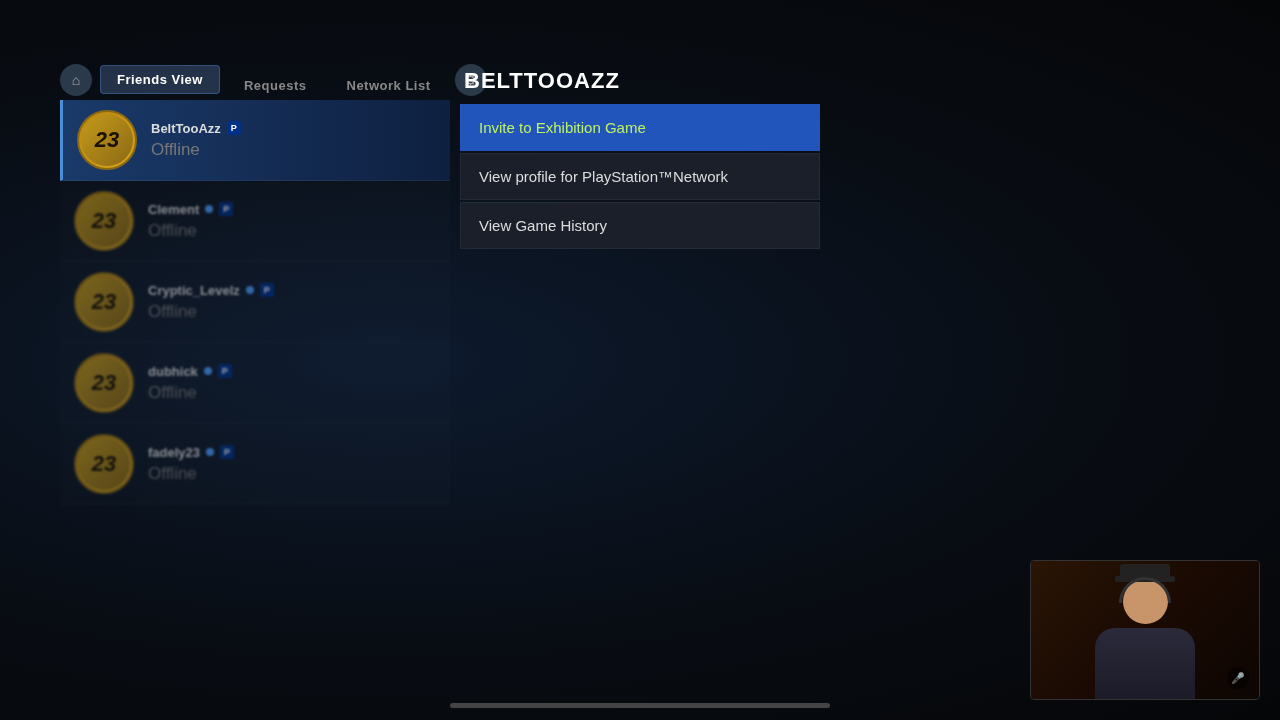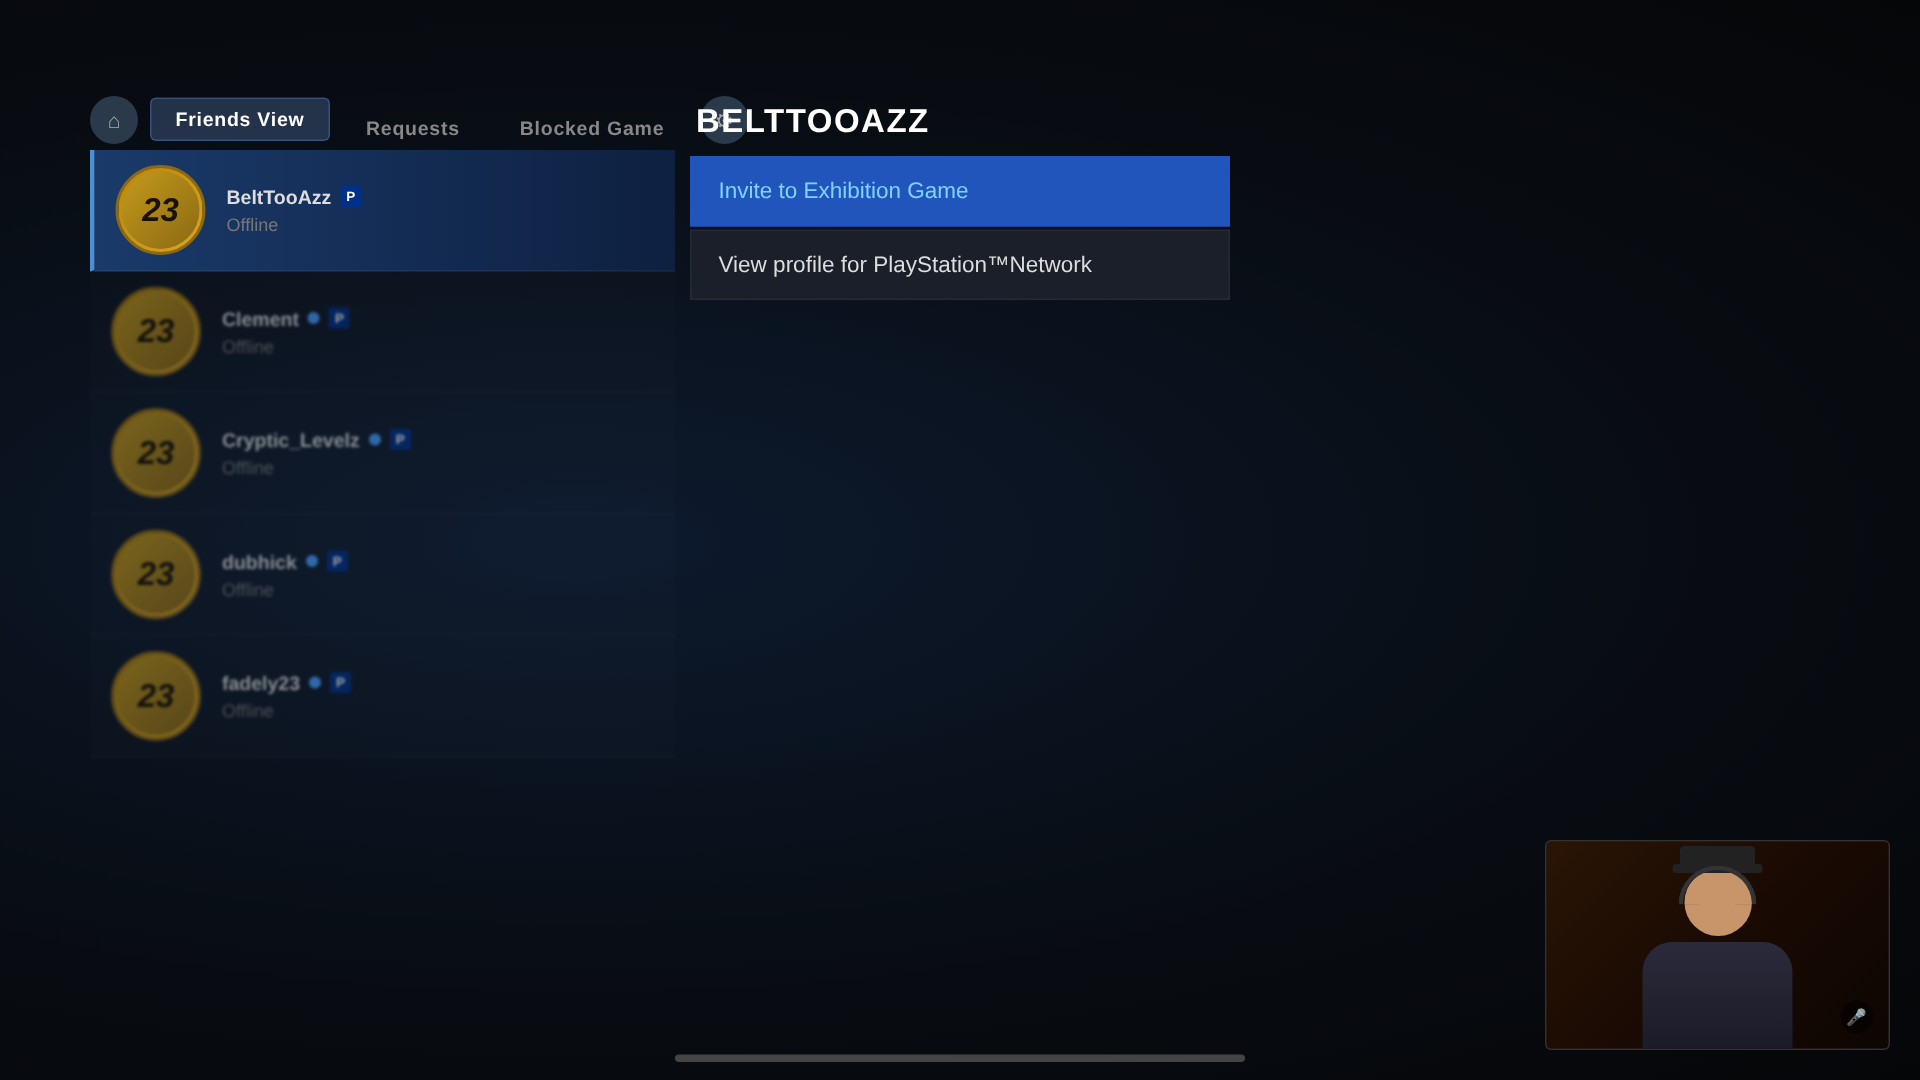--- a/index.html
+++ b/index.html
@@ -128,21 +128,21 @@
       font-size: 13px;
       font-weight: 700;
       color: #ddd;
       display: flex;
       align-items: center;
       gap: 6px;
       margin-bottom: 4px;
     }
 
     .friend-status {
-      font-size: 12px;
+      font-size: 17px;
       color: #777;
     }
 
     .psn-icon {
       width: 14px;
       height: 14px;
       background: #003087;
       border-radius: 2px;
       display: inline-flex;
       align-items: center;
@@ -186,21 +186,21 @@
       cursor: pointer;
       color: #ddd;
       background: #1a1f2a;
       border: 1px solid rgba(255,255,255,0.05);
       margin-bottom: 2px;
       transition: background 0.1s;
     }
 
     .menu-option.highlighted {
       background: #2255bb;
-      color: #7dd3fc;
+      color: #bef264;
       border-color: #2255bb;
     }
 
     
     .webcam {
       position: absolute;
       bottom: 20px;
       right: 20px;
       width: 230px;
       height: 140px;
@@ -319,21 +319,21 @@
   </style>
 </head>
 <body>
 
 <div class="bg"></div>
 
 <nav class="nav-bar">
   <div class="nav-icon">⌂</div>
   <div class="nav-tab active">Friends View</div>
   <div class="nav-tab inactive">Requests</div>
-  <div class="nav-tab inactive">Blocked Game</div>
+  <div class="nav-tab inactive">Network List</div>
   <div class="nav-icon">⚙</div>
 </nav>
 
 <div class="friends-panel">
 
   <div class="friend-item selected">
     <div class="avatar">
       <div class="avatar-inner">23</div>
     </div>
     <div class="friend-info">
@@ -401,20 +401,21 @@
     </div>
   </div>
 
 </div>
 
 <div class="context-menu">
   <div class="context-username">BELTTOOAZZ</div>
 
   <div class="menu-option highlighted">Invite to Exhibition Game</div>
   <div class="menu-option">View profile for PlayStation™Network</div>
+  <div class="menu-option">View Game History</div>
 </div>
 
 <div class="webcam">
   <div class="webcam-content">
     <div class="person-silhouette">
       <div class="person-head">
         <div class="hat"></div>
         <div class="headphones"></div>
       </div>
       <div class="person-body"></div>

